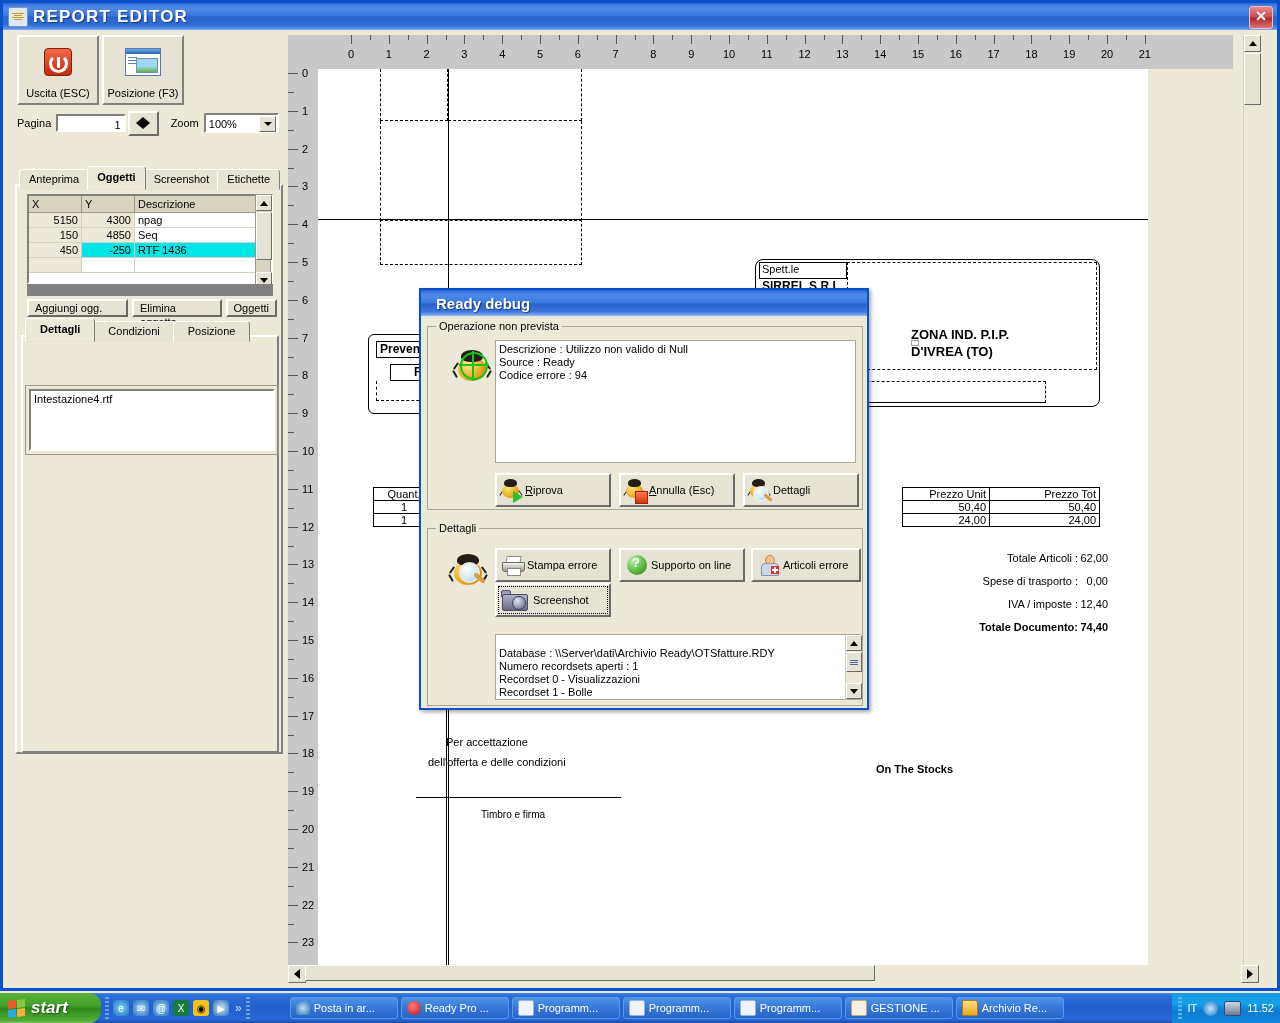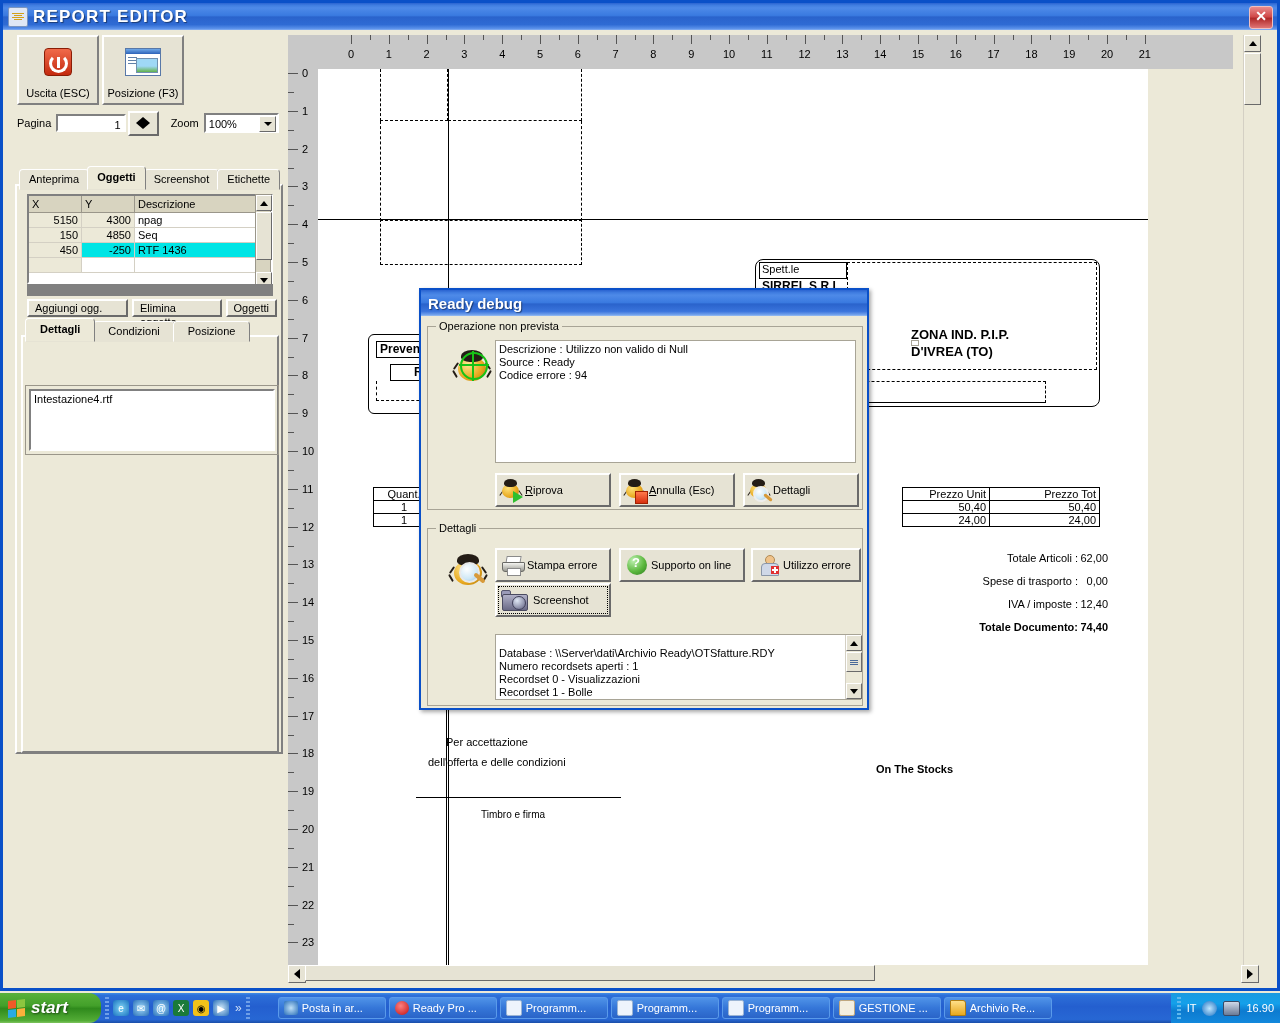--- a/index.html
+++ b/index.html
@@ -207,21 +207,21 @@
     background:#ece9d8;
     border:2px solid #0a50c8;box-sizing:border-box;
     box-shadow:2px 2px 4px rgba(0,0,0,.35);
     z-index:50;
   }
   #dbg-title{
     height:26px;
     background:linear-gradient(to bottom,#2a63d0 0%,#3f7ce0 10%,#4e8ae8 20%,#3a7ae0 48%,#2a63cc 54%,#3a74dc 82%,#7aa8ee 97%,#a8c8f4 100%);
     display:flex;align-items:center;
   }
-  #dbg-title span{color:#fff;font-size:15px;font-weight:bold;margin-left:7px;text-shadow:1px 1px 1px rgba(0,0,0,.45);}
+  #dbg-title span{color:#fff;font-size:15px;font-weight:bold;margin-left:15px;text-shadow:1px 1px 1px rgba(0,0,0,.45);}
   .group{
     position:absolute;border:1px solid #a8a496;box-sizing:border-box;
   }
   .group > .gtitle{
     position:absolute;left:8px;top:-7px;background:#ece9d8;padding:0 3px;font-size:11px;color:#000;
   }
   .msgbox{
     position:absolute;background:#fff;
     border:1px solid #a8a496;box-sizing:border-box;
     font-size:11px;padding:2px 3px;line-height:13px;
@@ -292,21 +292,21 @@
     background:linear-gradient(to bottom,#58b13a 0%,#43a02a 42%,#2f8a1c 52%,#53ac36 92%,#7ec45e 100%);
     border-radius:0 12px 12px 0;
     display:flex;align-items:center;cursor:pointer;
   }
   #start-btn .flag{width:17px;height:17px;margin-left:8px;display:grid;grid-template-columns:1fr 1fr;grid-template-rows:1fr 1fr;gap:1px;transform:skewY(-6deg);}
   #start-btn .flag i{display:block;}
   #start-btn .txt{color:#fff;font-size:17px;font-style:italic;font-weight:bold;margin-left:6px;text-shadow:1px 1px 2px rgba(0,0,0,.5);}
   .ql{display:flex;align-items:center;height:30px;padding:0 4px;gap:4px;}
   .grip{width:4px;height:22px;background-image:repeating-linear-gradient(to bottom,#6f9fe8 0 2px,transparent 2px 4px);}
   .qicon{width:16px;height:16px;border-radius:3px;display:flex;align-items:center;justify-content:center;font-size:10px;color:#fff;}
-  .taskitems{display:flex;align-items:center;gap:3px;margin-left:0;flex:1;padding-left:24px;}
+  .taskitems{display:flex;align-items:center;gap:3px;margin-left:12px;flex:1;padding-left:24px;}
   .taskbtn{
     height:22px;min-width:108px;max-width:112px;
     background:linear-gradient(to bottom,#4f93e8,#3576d8 50%,#2a64c8);
     border:1px solid #5a9aea;border-radius:3px;
     display:flex;align-items:center;padding:0 5px;box-sizing:border-box;cursor:pointer;
     color:#fff;font-size:11px;overflow:hidden;white-space:nowrap;
   }
   .taskbtn .ti{width:14px;height:14px;margin-right:4px;flex:none;border-radius:2px;}
   #tray{
     height:30px;display:flex;align-items:center;padding:0 6px;gap:6px;
@@ -774,21 +774,21 @@
       <span>Supporto on line</span>
     </div>
     <div class="dbtn" style="left:330px;top:258px;width:110px;height:34px;padding-left:2px;">
       <span class="bico">
         <span class="ic-person">
             <span class="h"></span>
             <span class="b"></span>
             <span class="cross"></span>
           </span>
       </span>
-      <span>Utilizzo errore</span>
+      <span>Articoli errore</span>
     </div>
 
     <div class="dbtn focus" style="left:74px;top:293px;width:116px;height:34px;padding-left:2px;">
       <span class="bico">
         <span class="ic-camera">
             <span class="fl"></span>
             <span class="bd"></span>
             <span class="ln"></span>
           </span>
       </span>
@@ -870,15 +870,15 @@
       <span class="ti" style="background:linear-gradient(to bottom,#ffe089,#e8a81e);border:1px solid #b07d12;border-radius:1px 3px 1px 1px;"></span>
       <span>Archivio Re...</span>
     </div>
   </div>
 
   <div id="tray">
     <span class="traygrip"></span>
     <span class="lang">IT</span>
     <span style="width:15px;height:15px;border-radius:50%;background:radial-gradient(circle,#bfe6ff,#1a6fc0);display:inline-block;"></span>
     <span style="width:15px;height:13px;background:linear-gradient(to bottom,#cfd8e8,#6a7a96);border:1px solid #3a4a66;display:inline-block;border-radius:2px;"></span>
-    <span>16.90</span>
+    <span>11.52</span>
   </div>
 </div>
 
 </body></html>

